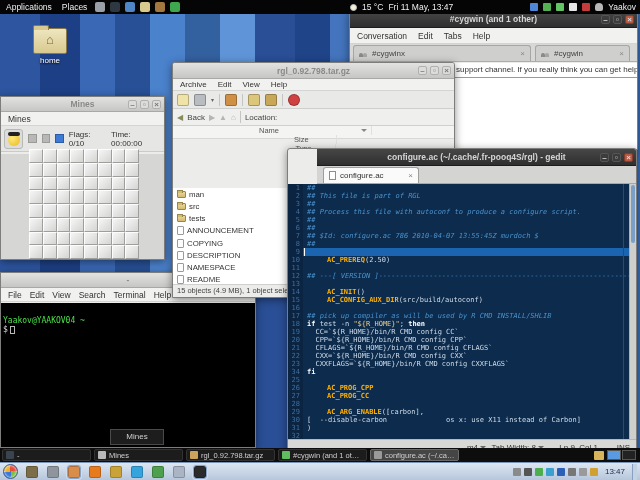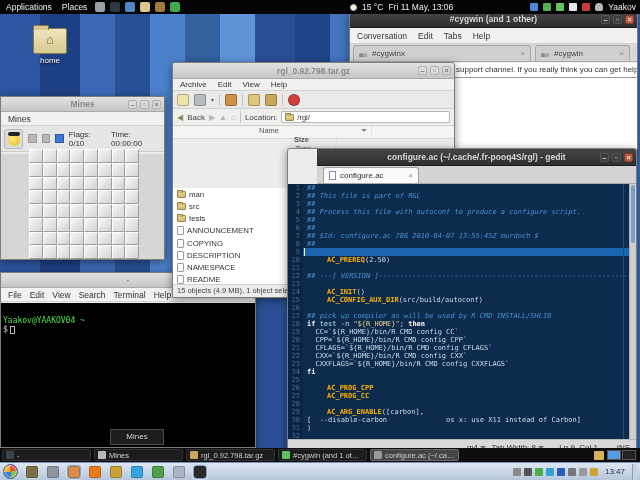--- a/index.html
+++ b/index.html
@@ -80,21 +80,21 @@
   .drop-arrow{font-size:6px;color:#666;}
   #arch .navbar{height:17px;background:#efefed;border-bottom:1px solid #d0d0ce;display:flex;align-items:center;gap:4px;padding:0 4px;font-size:8px;color:#444;}
   .nav-ico{font-size:8px;color:#8a8a5a;}
   .nav-ico.dim{color:#b5b5b3;}
   #arch .loc-box{flex:1;height:12px;background:#fff;border:1px solid #b5b5b3;border-radius:2px;display:flex;align-items:center;gap:3px;padding:0 3px;font-size:7.5px;color:#333;}
   .folder-ico{width:9px;height:7px;background:linear-gradient(#ead9a0,#d2ba6e);border:1px solid #9a8648;border-radius:1px;position:relative;flex:none;}
   .folder-ico::before{content:"";position:absolute;left:-1px;top:-2px;width:4px;height:2px;background:#d2ba6e;border:1px solid #9a8648;border-bottom:none;}
   .file-ico{width:7px;height:9px;background:#fdfdfd;border:1px solid #9a9a98;border-radius:1px;flex:none;}
   #arch .cols{height:13px;display:flex;background:#f4f4f2;border-bottom:1px solid #d8d8d6;font-size:7.5px;color:#555;align-items:center;flex-direction:column;}
   #arch .cols>div{padding:0 4px;border-right:1px solid #e0e0de;height:100%;display:flex;align-items:center;}
-  .c-name{width:117px;} .c-size{width:47px;font-weight:bold;} .c-type{width:44px;} .c-date{flex:1;}
+  .c-name{width:117px;} .c-size{width:47px;} .c-type{width:44px;} .c-date{flex:1;}
   .sort-arrow{margin-left:auto;width:0;height:0;border-left:3px solid transparent;border-right:3px solid transparent;border-top:3px solid #888;}
   #arch .rows{position:absolute;left:0;right:0;top:125px;bottom:13px;background:#fff;overflow:hidden;}
   #arch .row{height:12.25px;display:flex;align-items:center;font-size:7.8px;color:#333;}
   #arch .row>div{padding:0 4px;display:flex;align-items:center;gap:3px;height:100%;}
   #arch .status{position:absolute;left:0;right:0;bottom:0;height:13px;background:#ececea;border-top:1px solid #cfcfcd;
     font-size:7.5px;color:#444;line-height:12px;padding:0 4px;white-space:nowrap;overflow:hidden;}
   
   #gedit{left:287px;top:148px;width:350px;height:307px;z-index:6;padding-left:29px;}
   #gedit .tabbar{height:18px;background:#d4d4d2;border-bottom:1px solid #a8a8a6;display:flex;align-items:flex-end;padding:2px 0 0 6px;}
   #gedit .tab{width:96px;height:16px;background:#fafafa;border:1px solid #9e9e9c;border-bottom:none;border-radius:3px 3px 0 0;
@@ -341,24 +341,20 @@
       <span class="tool-ico" style="background:#d04040;border-radius:6px"></span>
     </div>
     <div class="navbar">
       <span class="nav-ico">◀</span>
       <span>Back</span>
       <span class="nav-ico dim">▶</span>
       <span class="nav-ico dim">▲</span>
       <span class="nav-ico dim">⌂</span>
       <span class="tool-sep"></span>
       <span>Location:</span>
-      <span class="loc-box">
-        <span class="folder-ico"></span>
-        <span>/rgl/</span>
-      </span>
     </div>
     <div class="cols">
       <div class="c-name">
         <span>Name</span>
           <span class="sort-arrow"></span>
       </div>
       <div class="c-size">
           <span>Size</span>
         </div>
       <div class="c-type">
@@ -625,21 +621,21 @@
 
         <span class="launcher" style="background: rgb(217, 201, 140);"></span>
 
         <span class="launcher" style="background: rgb(163, 121, 63);"></span>
 
         <span class="launcher" style="background: rgb(63, 168, 79);"></span>
       </span>
     <span class="right">
       <span class="weather-dot"></span>
       <span>15 °C</span>
-      <span>Fri 11 May, 13:06</span>
+      <span>Fri 11 May, 13:47</span>
       <span style="display:flex;gap:5px;align-items:center;margin-left:72px;">
 
           <span class="stat-ico" style="background: rgb(79, 134, 214);"></span>
 
           <span class="stat-ico" style="background: rgb(83, 176, 83);"></span>
 
           <span class="stat-ico" style="background: rgb(98, 196, 98);"></span>
 
           <span class="stat-ico" style="background: rgb(230, 230, 230);"></span>
 

